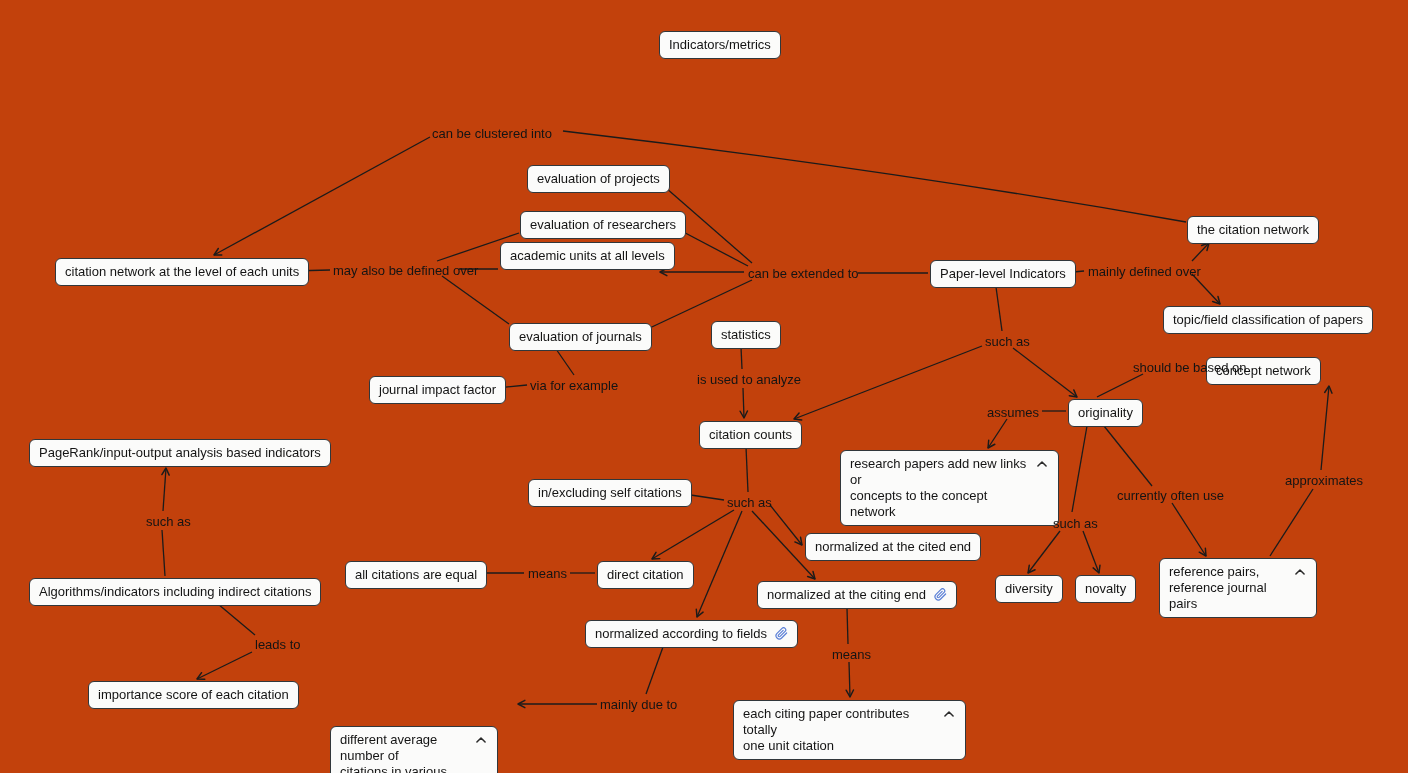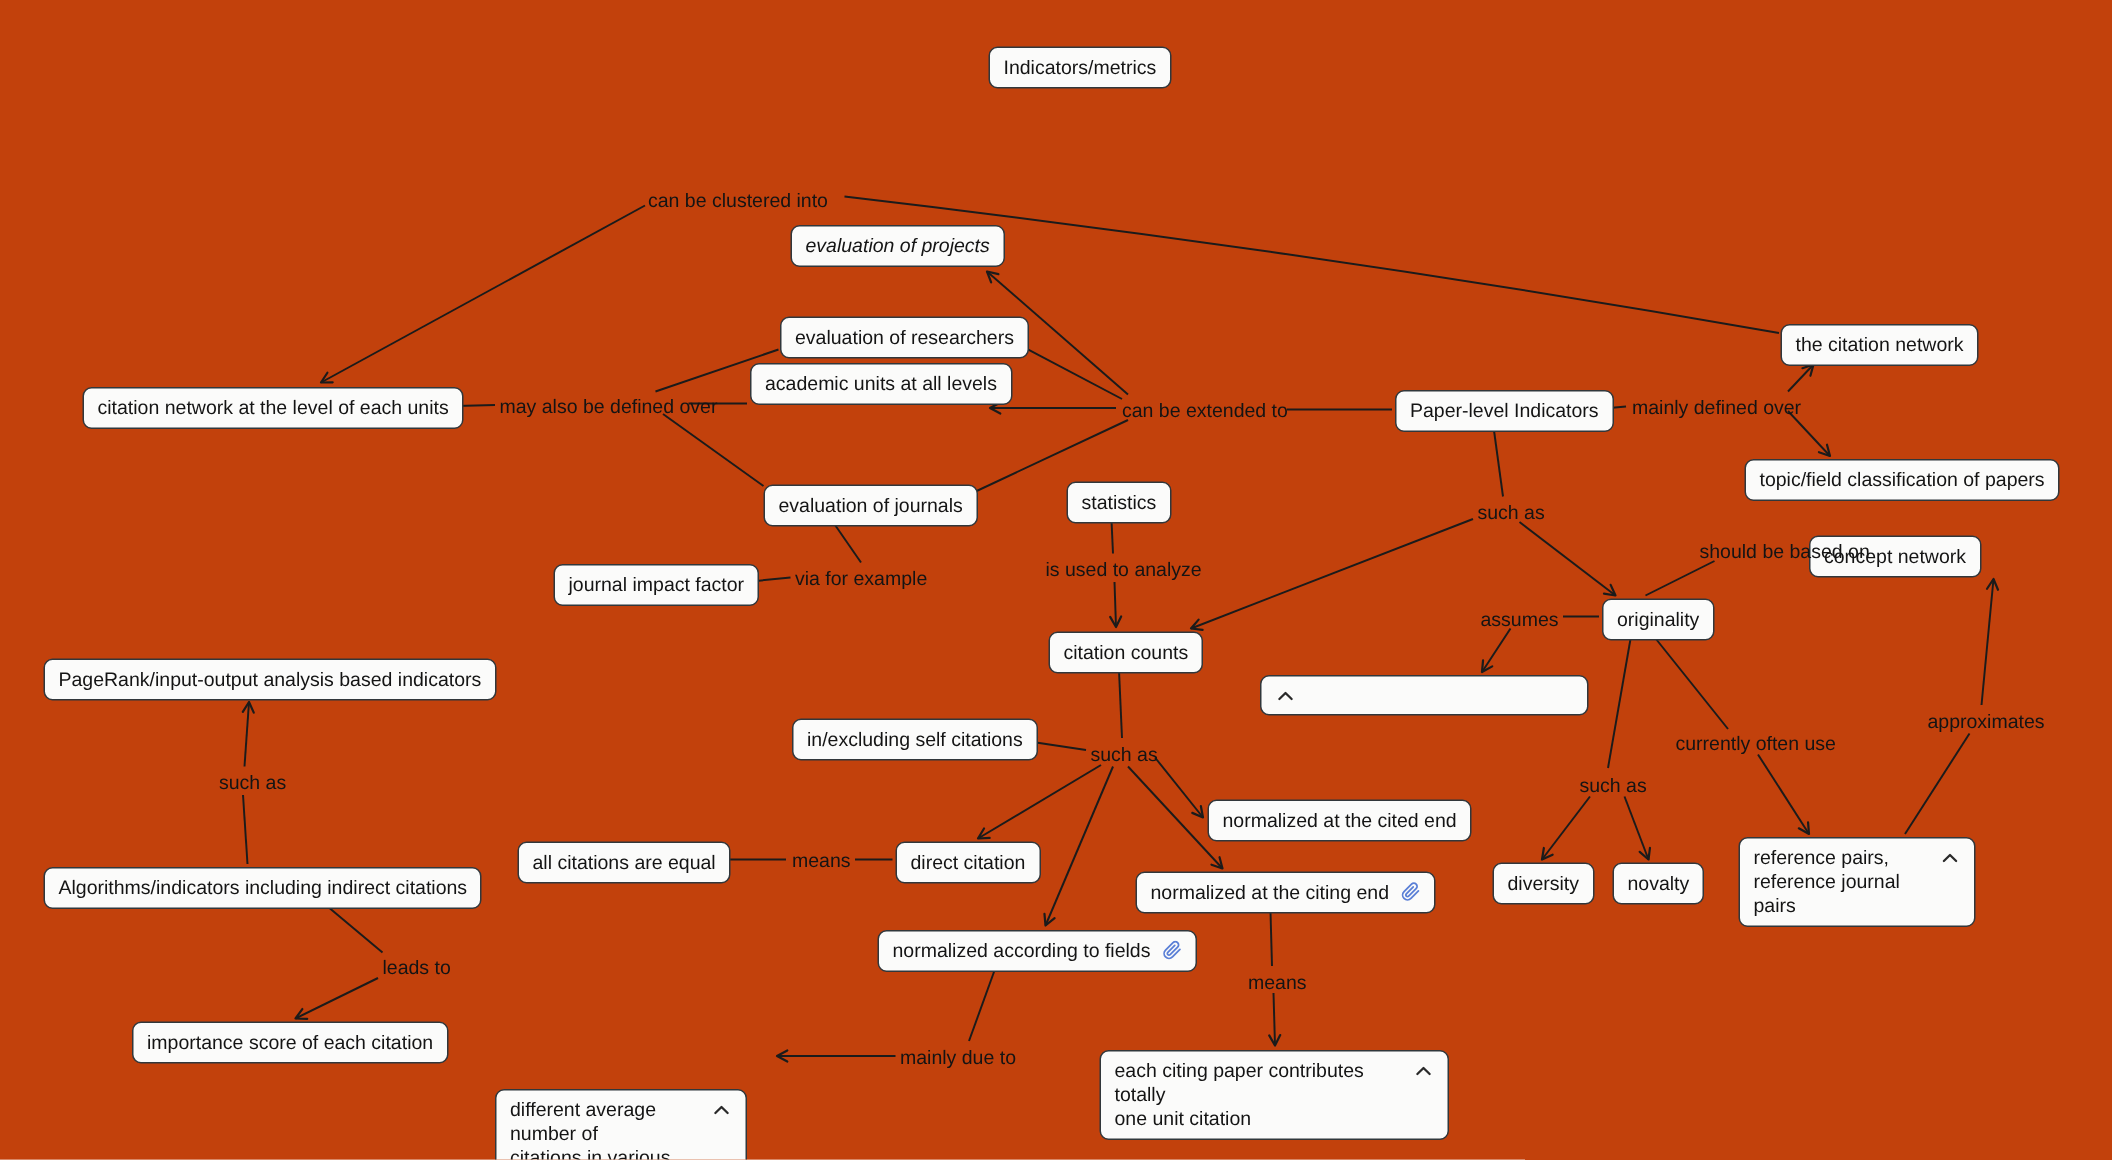--- a/index.html
+++ b/index.html
@@ -86,21 +86,21 @@
       <path d="M252 652 L197 679" class="edge-line" marker-end="url(#arrowhead)"></path>
       <path d="M663 647 L646 694" class="edge-line"></path>
       <path d="M597 704 L518 704" class="edge-line" marker-end="url(#arrowhead)"></path>
       <path d="M847 608 L848 644" class="edge-line"></path>
       <path d="M849 662 L850 697" class="edge-line" marker-end="url(#arrowhead)"></path>
     </svg>
 
 <div class="node" style="left: 659px; top: 31px;">
       <span class="node-label">Indicators/metrics</span>
     </div>
-    <div class="node" style="left: 527px; top: 150px; font-style: italic;">
+    <div class="node" style="left: 527px; top: 165px;">
       <span class="node-label">evaluation of projects</span>
     </div>
     <div class="node" style="left: 520px; top: 211px;">
       <span class="node-label">evaluation of researchers</span>
     </div>
     <div class="node" style="left: 1187px; top: 216px;">
       <span class="node-label">the citation network</span>
     </div>
     <div class="node" style="left: 55px; top: 258px;">
       <span class="node-label">citation network at the level of each units</span>
@@ -129,20 +129,22 @@
     <div class="node" style="left: 1068px; top: 399px;">
       <span class="node-label">originality</span>
     </div>
     <div class="node" style="left: 699px; top: 421px;">
       <span class="node-label">citation counts</span>
     </div>
     <div class="node" style="left: 29px; top: 439px;">
       <span class="node-label">PageRank/input-output analysis based indicators</span>
     </div>
     <div class="node" style="left: 840px; top: 450px; width: 219px;">
+      <span class="node-label">research papers add new links or
+concepts to the concept network</span>
       <span class="node-icon">
         <svg viewBox="0 0 24 24" width="14" height="14">
           <polyline points="5 15.5 12 8.5 19 15.5" fill="none" stroke="#2a2a2a" stroke-width="2.6" stroke-linecap="round" stroke-linejoin="round"></polyline>
         </svg>
       </span>
     </div>
     <div class="node" style="left: 528px; top: 479px;">
       <span class="node-label">in/excluding self citations</span>
     </div>
     <div class="node" style="left: 805px; top: 533px;">

